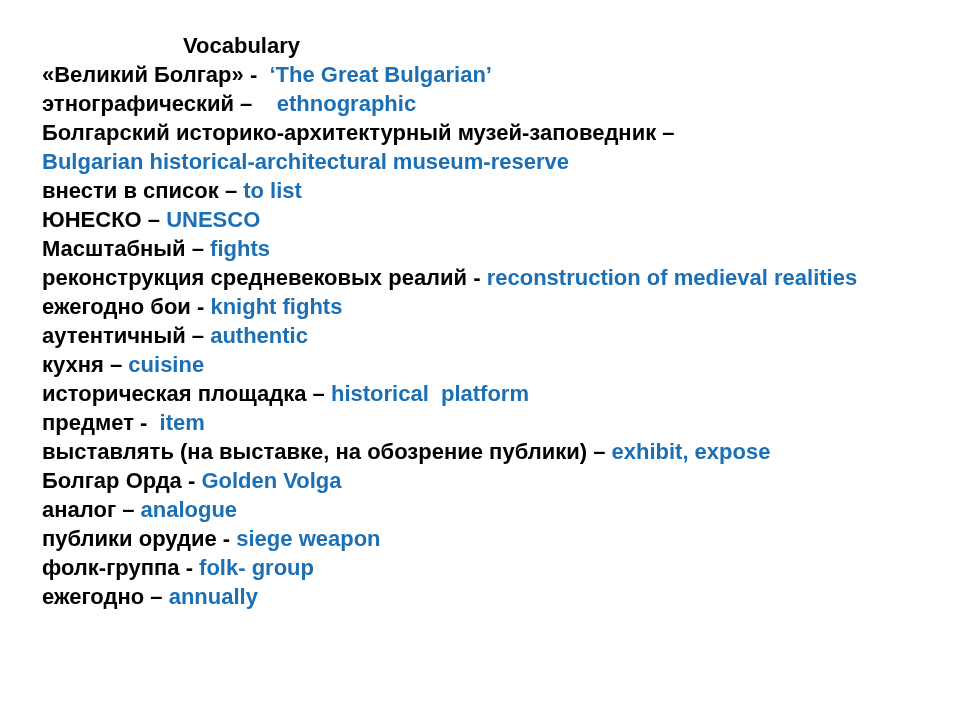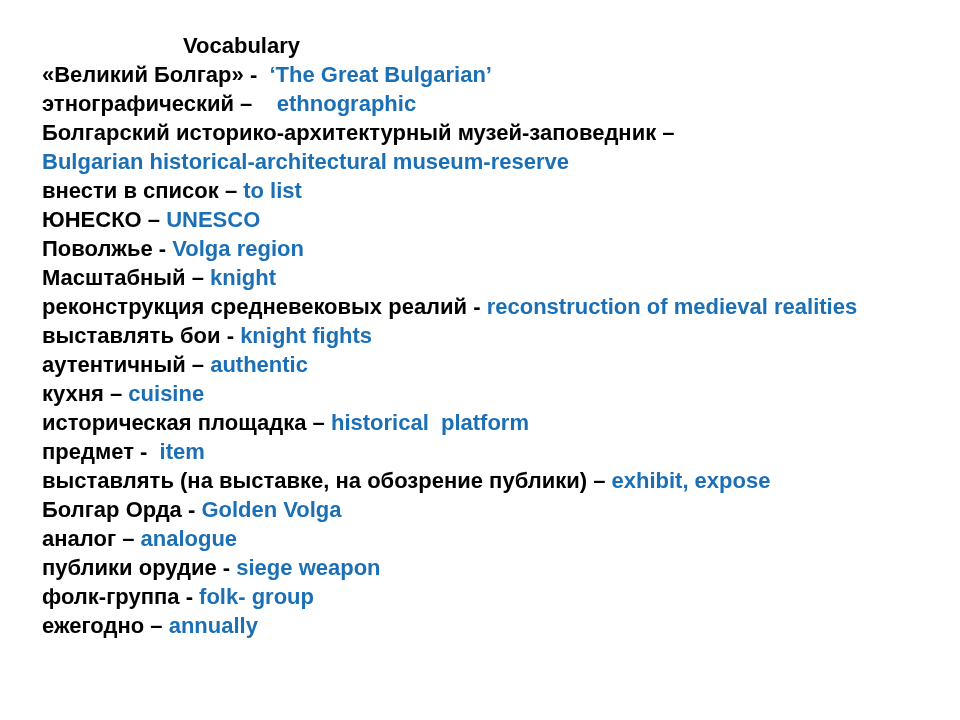--- a/index.html
+++ b/index.html
@@ -49,24 +49,23 @@
 <div class="slide" style="--bg: #FFFFFF; --fg: #000000; --accent: #1B6FB5;">
   <div class="content">
     <div class="title">Vocabulary</div>
     <div id="vocab-list">
         <div class="vocab-line"><span class="ru">«Великий Болгар» -  </span><span class="en">‘The Great Bulgarian’</span></div>
         <div class="vocab-line"><span class="ru">этнографический –    </span><span class="en">ethnographic</span></div>
         <div class="vocab-line"><span class="ru">Болгарский историко-архитектурный музей-заповедник –</span></div>
         <div class="vocab-line"><span class="en">Bulgarian historical-architectural museum-reserve</span></div>
         <div class="vocab-line"><span class="ru">внести в список – </span><span class="en">to list</span></div>
         <div class="vocab-line"><span class="ru">ЮНЕСКО – </span><span class="en">UNESCO</span></div>
-        <div class="vocab-line"><span class="ru">Поволжье - </span><span class="en">Volga region</span></div>
-        <div class="vocab-line"><span class="ru">Масштабный – </span><span class="en">knight</span></div>
+        <div class="vocab-line"><span class="ru">Масштабный – </span><span class="en">fights</span></div>
         <div class="vocab-line"><span class="ru">реконструкция средневековых реалий - </span><span class="en">reconstruction of medieval realities</span></div>
-        <div class="vocab-line"><span class="ru">выставлять бои - </span><span class="en">knight fights</span></div>
+        <div class="vocab-line"><span class="ru">ежегодно бои - </span><span class="en">knight fights</span></div>
         <div class="vocab-line"><span class="ru">аутентичный – </span><span class="en">authentic</span></div>
         <div class="vocab-line"><span class="ru">кухня – </span><span class="en">cuisine</span></div>
         <div class="vocab-line"><span class="ru">историческая площадка – </span><span class="en">historical  platform</span></div>
         <div class="vocab-line"><span class="ru">предмет -  </span><span class="en">item</span></div>
         <div class="vocab-line"><span class="ru">выставлять (на выставке, на обозрение публики) – </span><span class="en">exhibit, expose</span></div>
         <div class="vocab-line"><span class="ru">Болгар Орда - </span><span class="en">Golden Volga</span></div>
         <div class="vocab-line"><span class="ru">аналог – </span><span class="en">analogue</span></div>
         <div class="vocab-line"><span class="ru">публики орудие - </span><span class="en">siege weapon</span></div>
         <div class="vocab-line"><span class="ru">фолк-группа - </span><span class="en">folk- group</span></div>
         <div class="vocab-line"><span class="ru">ежегодно – </span><span class="en">annually</span></div>

